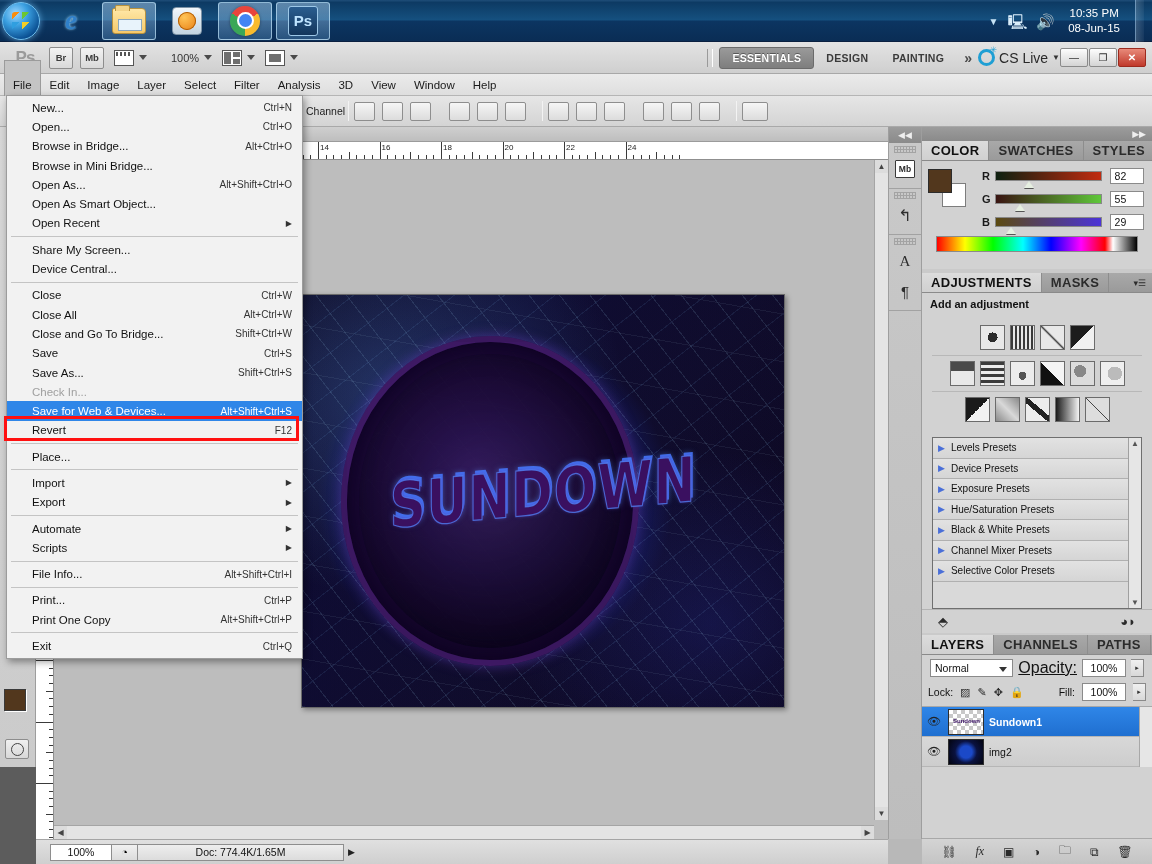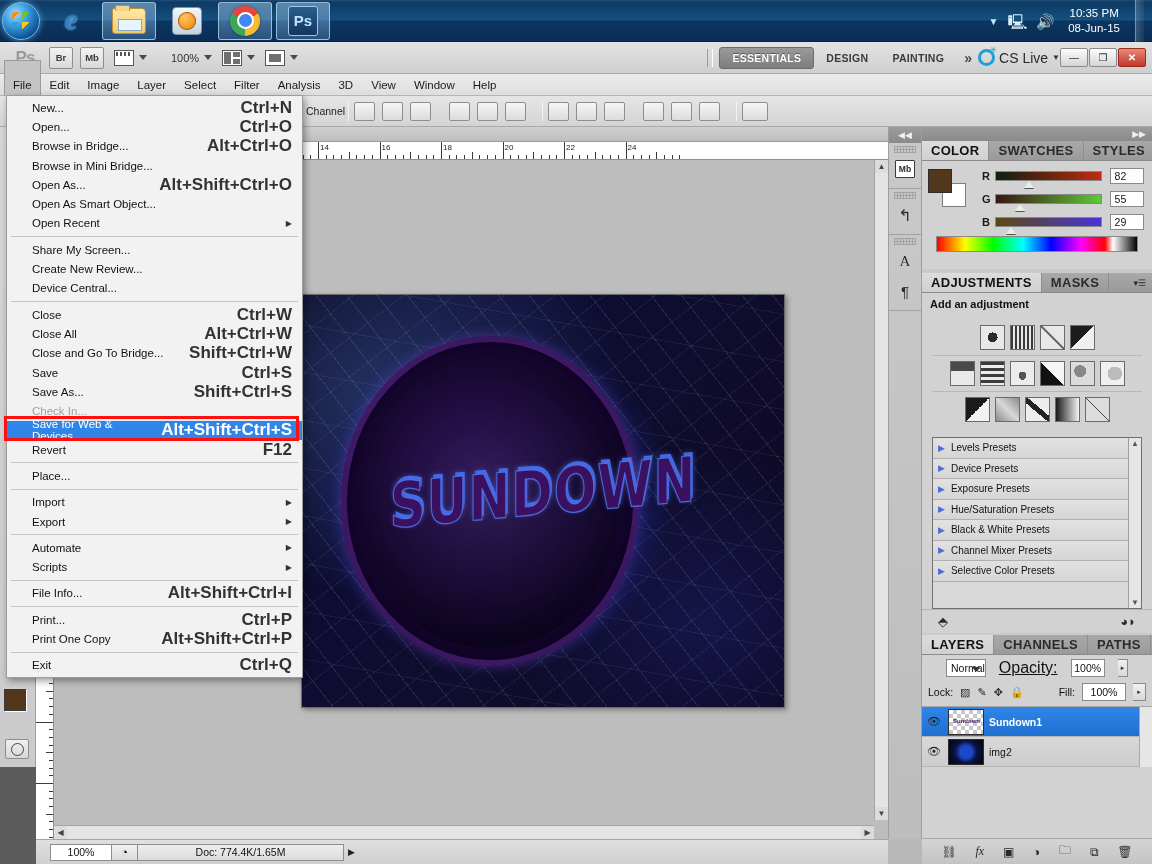--- a/index.html
+++ b/index.html
@@ -448,21 +448,21 @@
     background: #e6e6e6; border-left: 1px solid #a0a0a0;
     display: flex; flex-direction: column; justify-content: space-between; align-items: center;
   }
   .ps-arr { font-size: 8px; color: #555; cursor: pointer; padding: 1px 0; }
   .adj-footer {
     display: flex; align-items: center; justify-content: space-between;
     padding: 4px 16px; border-top: 1px solid #b4b4b4; height: 24px;
   }
 
   
-  .blend-row { display: flex; align-items: center; padding: 4px 24px; gap: 13px; }
+  .blend-row { display: flex; align-items: center; padding: 4px 8px; gap: 5px; }
   .blend-select {
     flex: 1; height: 18px; background: #fff; border: 1px solid #8a8a8a;
     font-size: 10.5px; color: #111; display: flex; align-items: center; padding-left: 4px; position: relative;
     cursor: pointer;
   }
   .blend-select .caret2 {
     position: absolute; right: 5px; top: 7px; width: 0; height: 0;
     border-left: 4px solid transparent; border-right: 4px solid transparent; border-top: 5px solid #333;
   }
   .op-lbl { font-size: 16px; color: #111; text-decoration: underline; }
@@ -515,21 +515,21 @@
     z-index: 50; padding: 2px 0;
   }
   .fm-item {
     display: flex; align-items: center; height: 19.3px;
     padding: 0 10px 0 25px; font-size: 11.5px; color: #111; cursor: pointer; position: relative;
   }
   .fm-item.disabled { color: #a0a0a0; cursor: default; }
   .fm-item.highlight {
     background: #2f86e8; color: #ffffff;
   }
-  .fm-shortcut { margin-left: auto; font-size: 17px; color: #333; font-weight: bold; }
+  .fm-shortcut { margin-left: auto; font-size: 10px; color: #333; }
   .fm-item.highlight .fm-shortcut { color: #ffffff; }
   .fm-sub { margin-left: auto; font-size: 8px; color: #333; }
   .fm-sep { height: 1px; background: #c4c4c4; margin: 3px 4px 3px 4px; }
   .red-box {
     position: absolute; left: 4px; top: 416px; width: 295px; height: 25px;
     border: 3px solid #ff1010; z-index: 60; pointer-events: none;
   }
 </style>
 </head>
 <body>
@@ -1093,23 +1093,20 @@
       </div>
       <div class="fm-item">
         <span>Open Recent</span>
         <span class="fm-sub">▶</span>
       </div>
       <div class="fm-sep"></div>
       <div class="fm-item">
         <span>Share My Screen...</span>
       </div>
       <div class="fm-item">
-        <span>Create New Review...</span>
-      </div>
-      <div class="fm-item">
         <span>Device Central...</span>
       </div>
       <div class="fm-sep"></div>
       <div class="fm-item">
         <span>Close</span>
         <span class="fm-shortcut">Ctrl+W</span>
       </div>
       <div class="fm-item">
         <span>Close All</span>
         <span class="fm-shortcut">Alt+Ctrl+W</span>

